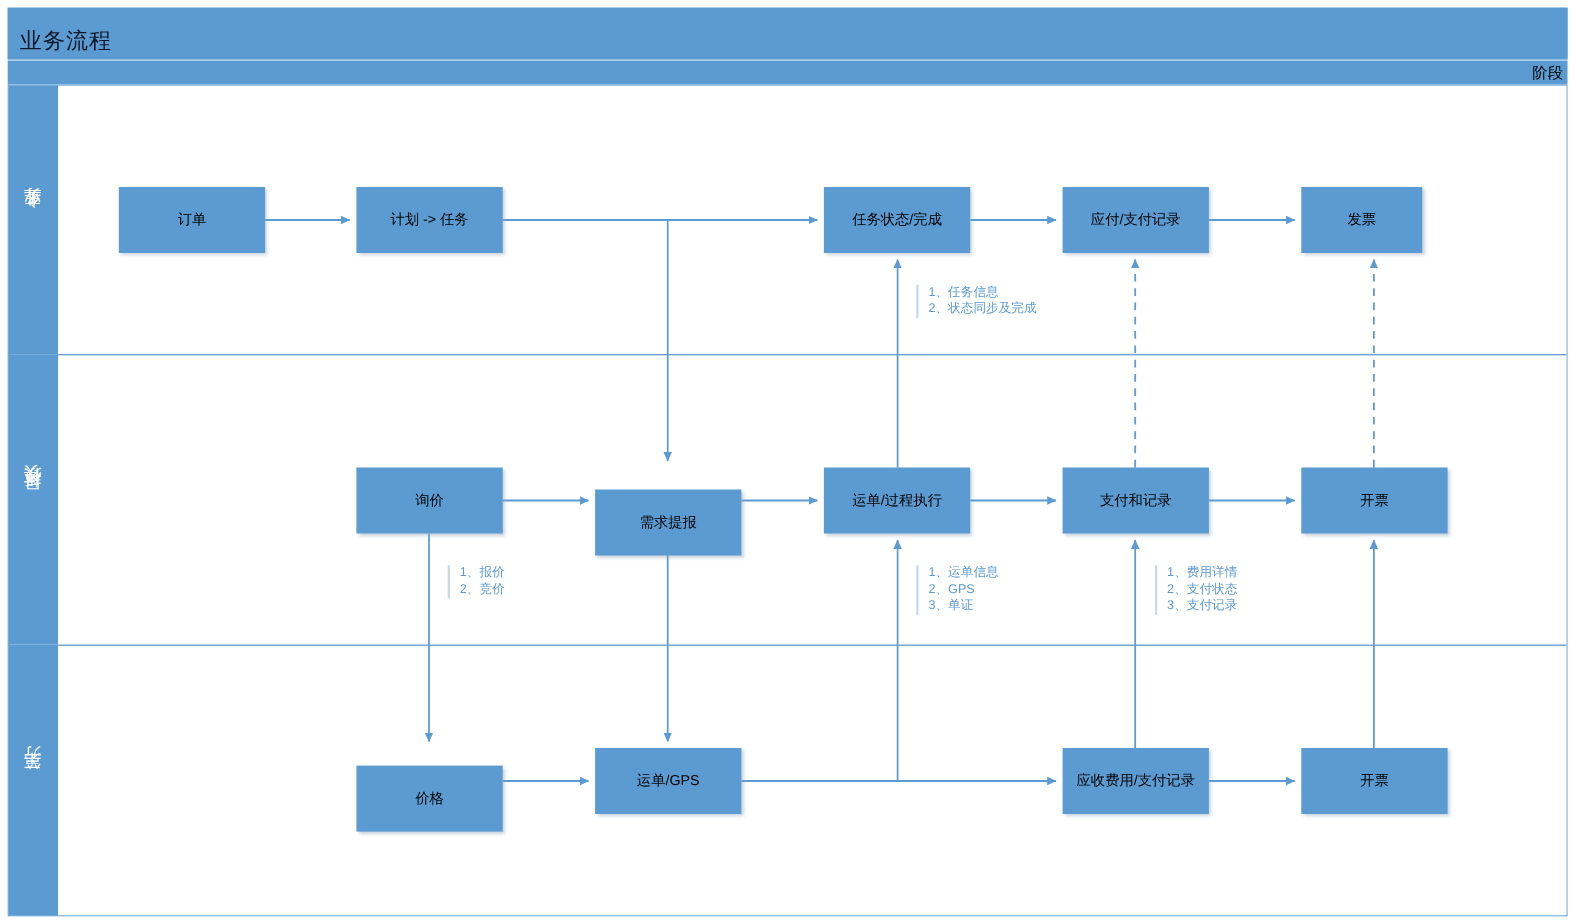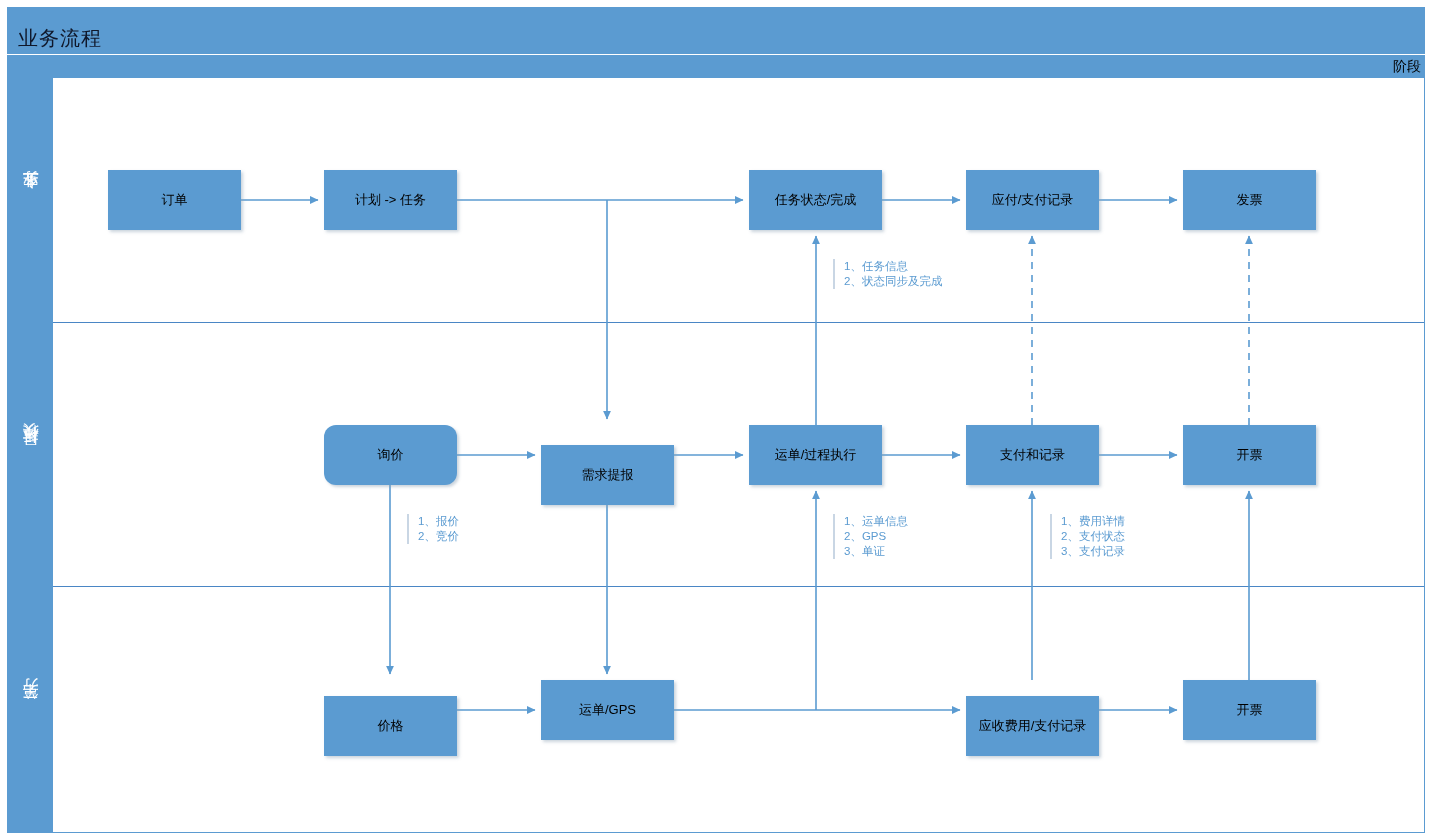--- a/index.html
+++ b/index.html
@@ -226,45 +226,45 @@
       </div>
       <div class="node" style="left: 324px; top: 170px; width: 133px; height: 60px;">
         <span class="node-label">计划 -&gt; 任务</span>
       </div>
       <div class="node" style="left: 749px; top: 170px; width: 133px; height: 60px;">
         <span class="node-label">任务状态/完成</span>
       </div>
       <div class="node" style="left: 966px; top: 170px; width: 133px; height: 60px;">
         <span class="node-label">应付/支付记录</span>
       </div>
-      <div class="node" style="left: 1183px; top: 170px; width: 133px; height: 60px;">
+      <div class="node" style="left: 1183px; top: 170px; width: 110px; height: 60px;">
         <span class="node-label">发票</span>
       </div>
-      <div class="node" style="left: 324px; top: 425px; width: 133px; height: 60px; border-radius: 12px;">
+      <div class="node" style="left: 324px; top: 425px; width: 133px; height: 60px;">
         <span class="node-label">询价</span>
       </div>
       <div class="node" style="left: 541px; top: 425px; width: 133px; height: 60px; margin-top: 20px;">
         <span class="node-label">需求提报</span>
       </div>
       <div class="node" style="left: 749px; top: 425px; width: 133px; height: 60px;">
         <span class="node-label">运单/过程执行</span>
       </div>
       <div class="node" style="left: 966px; top: 425px; width: 133px; height: 60px;">
         <span class="node-label">支付和记录</span>
       </div>
       <div class="node" style="left: 1183px; top: 425px; width: 133px; height: 60px;">
         <span class="node-label">开票</span>
       </div>
       <div class="node" style="left: 324px; top: 680px; width: 133px; height: 60px; margin-top: 16px;">
         <span class="node-label">价格</span>
       </div>
       <div class="node" style="left: 541px; top: 680px; width: 133px; height: 60px;">
         <span class="node-label">运单/GPS</span>
       </div>
-      <div class="node" style="left: 966px; top: 696px; width: 133px; height: 60px;">
+      <div class="node" style="left: 966px; top: 680px; width: 133px; height: 60px;">
         <span class="node-label">应收费用/支付记录</span>
       </div>
       <div class="node" style="left: 1183px; top: 680px; width: 133px; height: 60px;">
         <span class="node-label">开票</span>
       </div>
     </div>
 
   <div id="note-layer">
       <div class="note" style="left: 833px; top: 259px;">
         <div class="note-line">1、任务信息</div>

